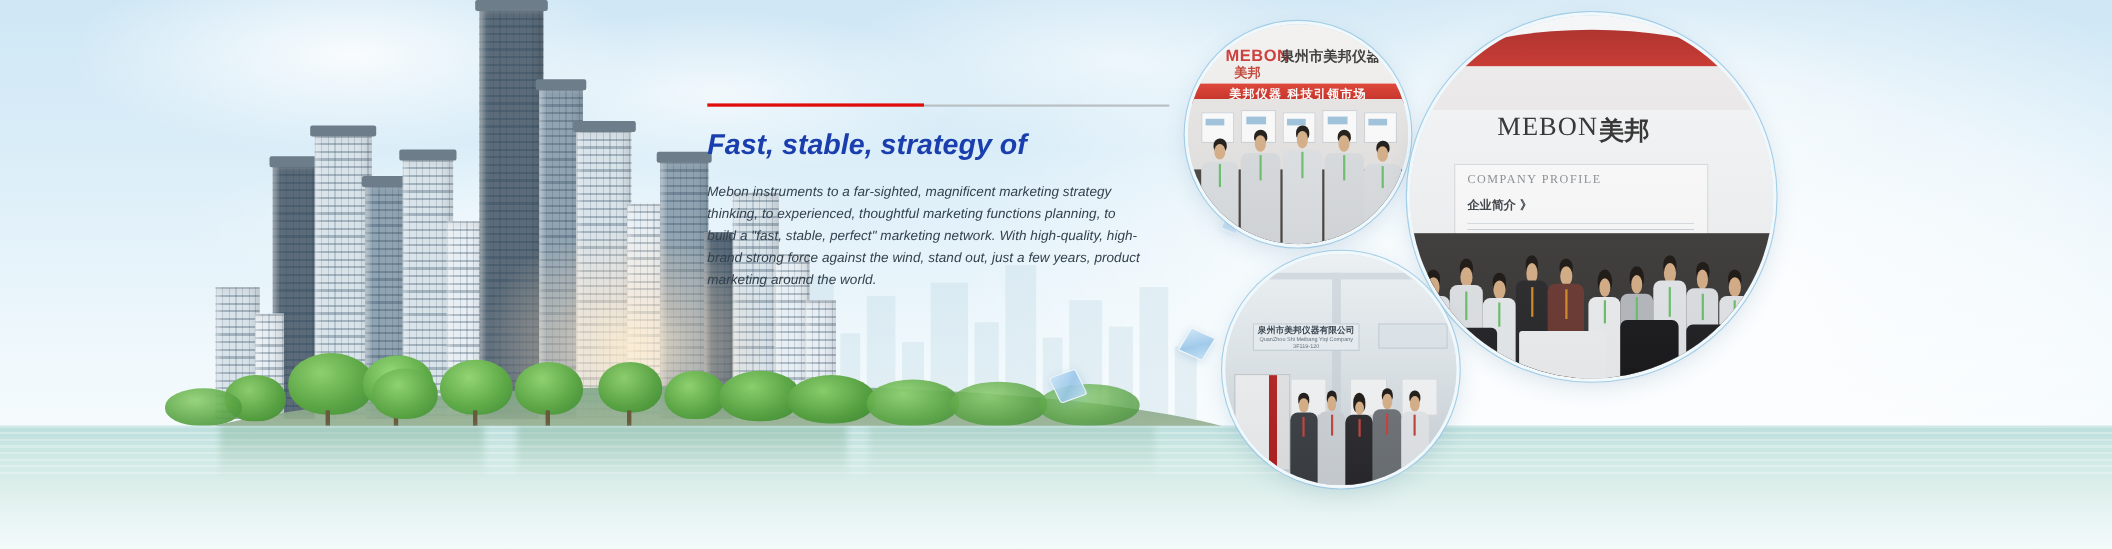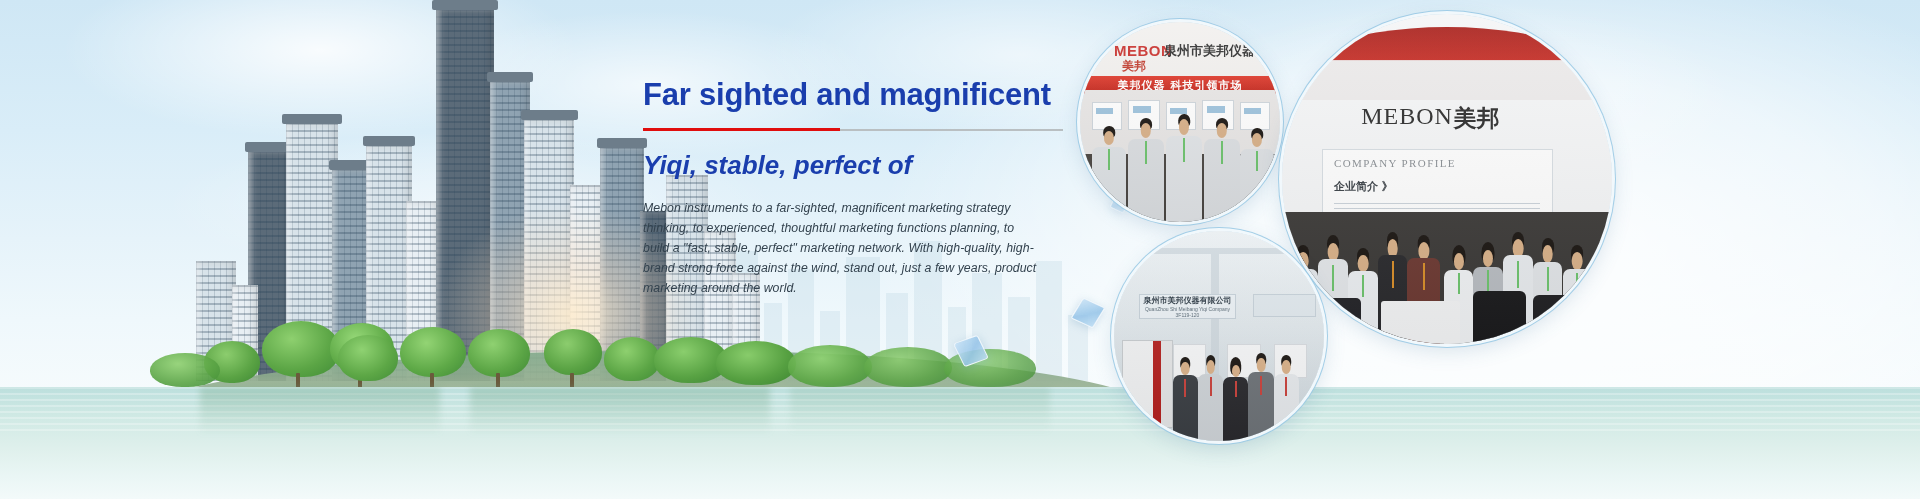--- a/index.html
+++ b/index.html
@@ -324,28 +324,27 @@
   <div class="reflect" style="left:200px; width:240px;"></div>
   <div class="reflect" style="left:470px; width:300px;"></div>
   <div class="reflect" style="left:790px; width:260px; opacity:.6;"></div>
 
   <div class="cube" style="left:1076px; top:301px; width:24px; height:24px; transform:rotate(32deg) skewY(-8deg); border-radius:2px;"></div>
   <div class="cube" style="left:958px; top:338px; width:26px; height:26px; transform:rotate(-20deg) skewX(6deg); border-radius:3px;"></div>
   <div class="cube" style="left:1112px; top:196px; width:15px; height:15px; transform:rotate(24deg); border-radius:2px; opacity:.55;"></div>
 
   <div id="copy">
 
-    <div id="headline">Far sighted and magnificent</div>
 
     <div id="divider">
       <div class="red"></div>
       <div class="grey"></div>
     </div>
 
-    <div id="sub1">Yiqi, stable, perfect of</div>
+    <div id="sub1">Fast, stable, strategy of</div>
 
 
     <p id="para">Mebon instruments to a far-sighted, magnificent marketing strategy thinking, to experienced, thoughtful marketing functions planning, to build a "fast, stable, perfect" marketing network. With high-quality, high-brand strong force against the wind, stand out, just a few years, product marketing around the world.</p>
   </div>
 
   <div class="circle" id="circA" style="left:1080px; top:22px; width:200px; height:200px;">
     <div class="photo" id="photoA">
       <div class="wallTop"></div>
       <div class="logoDot">MEBON</div>
       <div class="logoCn">美邦</div>

